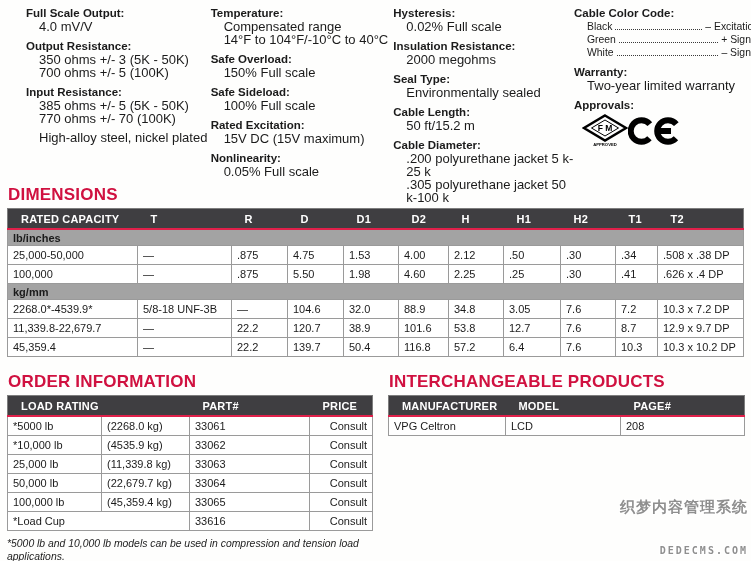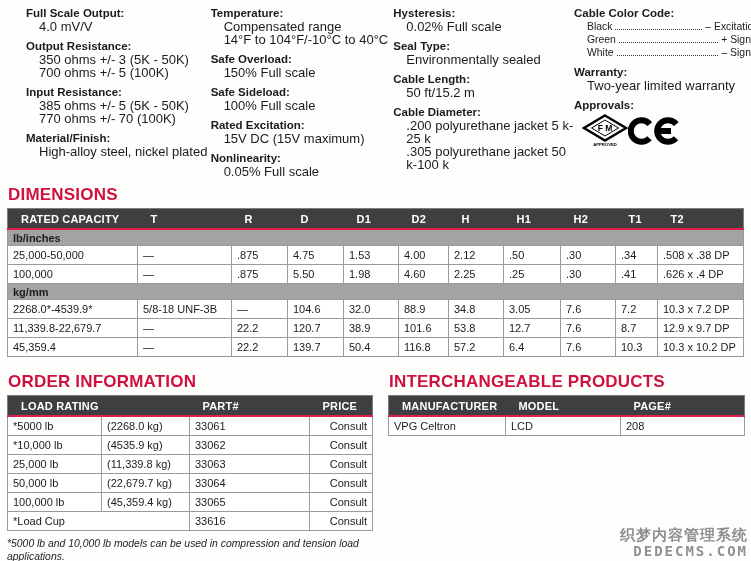--- a/index.html
+++ b/index.html
@@ -64,21 +64,21 @@
     font-style:italic; font-size:10.4px; line-height:13px; margin-bottom:4px; color:#222;
   }
 
   
   .watermark {
     position:absolute; right:3px; bottom:2px; text-align:right;
     color:#8f8f8f; font-weight:bold; line-height:16px;
     text-shadow:-1px -1px 0 #fff, 1px -1px 0 #fff, -1px 1px 0 #fff, 1px 1px 0 #fff;
   }
   .wm-cn { font-size:15px; letter-spacing:1px; }
-  .wm-en { font-size:14px; letter-spacing:2px; font-family:"DejaVu Sans Mono", monospace; }
+  .wm-en { font-size:10px; letter-spacing:2px; font-family:"DejaVu Sans Mono", monospace;margin-top:28px; }
 </style>
 </head>
 <body>
 
 <div class="page">
 
   <section class="specs">
     <div class="spec-col-0" id="spec-col-0">
         <div class="spec-item">
           <div class="spec-label">Full Scale Output:</div>
@@ -88,21 +88,20 @@
           <div class="spec-label">Output Resistance:</div>
           <div class="spec-line">350 ohms +/- 3 (5K - 50K)</div>
           <div class="spec-line">700 ohms +/- 5 (100K)</div>
         </div>
         <div class="spec-item">
           <div class="spec-label">Input Resistance:</div>
           <div class="spec-line">385 ohms +/- 5 (5K - 50K)</div>
           <div class="spec-line">770 ohms +/- 70 (100K)</div>
         </div>
         <div class="spec-item">
-          <div class="spec-label">Material/Finish:</div>
           <div class="spec-line">High-alloy steel, nickel plated</div>
         </div>
       </div>
     <div class="spec-col-1" id="spec-col-1">
         <div class="spec-item">
           <div class="spec-label">Temperature:</div>
           <div class="spec-line">Compensated range</div>
           <div class="spec-line">14°F to 104°F/-10°C to 40°C</div>
         </div>
         <div class="spec-item">
@@ -119,20 +118,24 @@
         </div>
         <div class="spec-item">
           <div class="spec-label">Nonlinearity:</div>
           <div class="spec-line">0.05% Full scale</div>
         </div>
       </div>
     <div class="spec-col-2" id="spec-col-2">
         <div class="spec-item">
           <div class="spec-label">Hysteresis:</div>
           <div class="spec-line">0.02% Full scale</div>
+        </div>
+        <div class="spec-item">
+          <div class="spec-label">Insulation Resistance:</div>
+          <div class="spec-line">2000 megohms</div>
         </div>
         <div class="spec-item">
           <div class="spec-label">Seal Type:</div>
           <div class="spec-line">Environmentally sealed</div>
         </div>
         <div class="spec-item">
           <div class="spec-label">Cable Length:</div>
           <div class="spec-line">50 ft/15.2 m</div>
         </div>
         <div class="spec-item">

